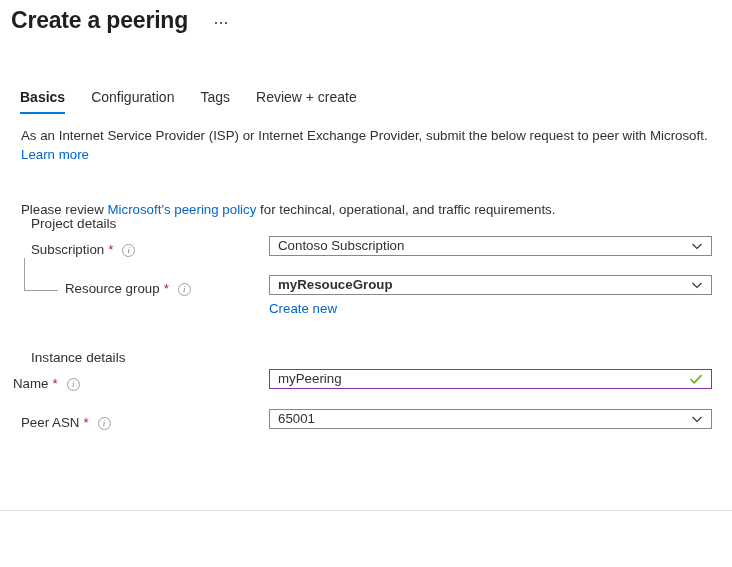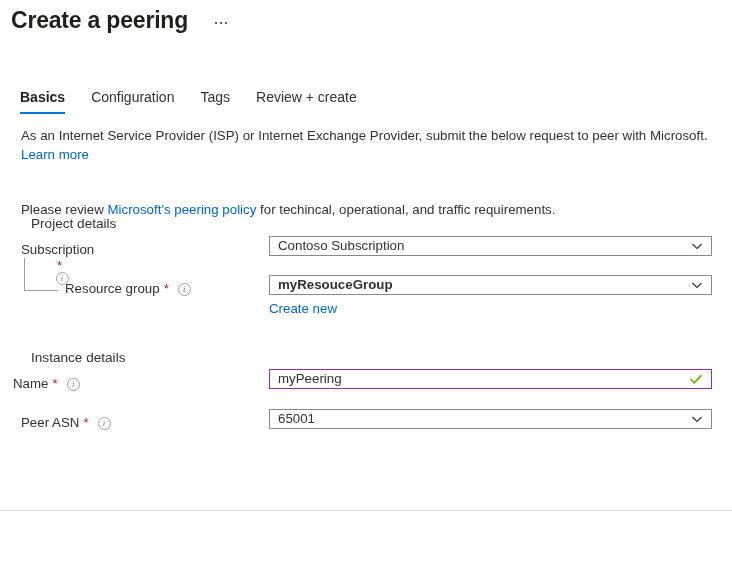--- a/index.html
+++ b/index.html
@@ -264,21 +264,21 @@
   <span>As an Internet Service Provider (ISP) or Internet Exchange Provider, submit the below request to peer with Microsoft.</span>
   <span class="line2"><a class="link" href="#">Learn more</a></span>
 </div>
 
 <div class="policy-line">
   <span>Please review </span><a class="link" href="#">Microsoft's peering policy</a><span> for techincal, operational, and traffic requirements.</span>
 </div>
 
 <div class="section-title" id="sec-project">Project details</div>
 
-<div class="field-label" style="left:21px; top:241px;flex-direction:column;">
+<div class="field-label" style="left:31px; top:241px;">
   <span>Subscription</span>
   <span class="req-star">*</span>
   <span class="info-icon">i</span>
 </div>
 
 <div class="control" style="top:236px;">
   <span class="val">Contoso Subscription</span>
   <span class="chevron">
     <svg viewBox="0 0 12 12" width="12" height="12">
         <path d="M1.5 4 L6 8.5 L10.5 4" fill="none" stroke="#323130" stroke-width="1.1"></path>

